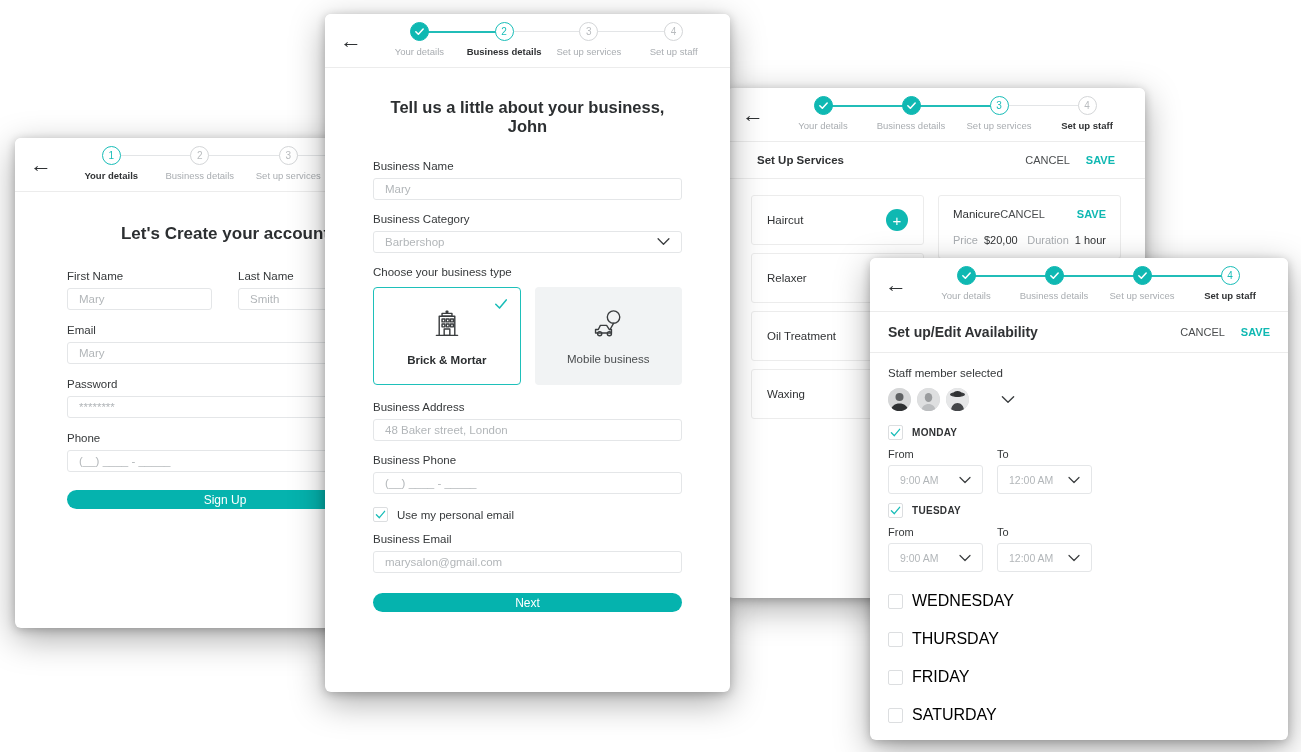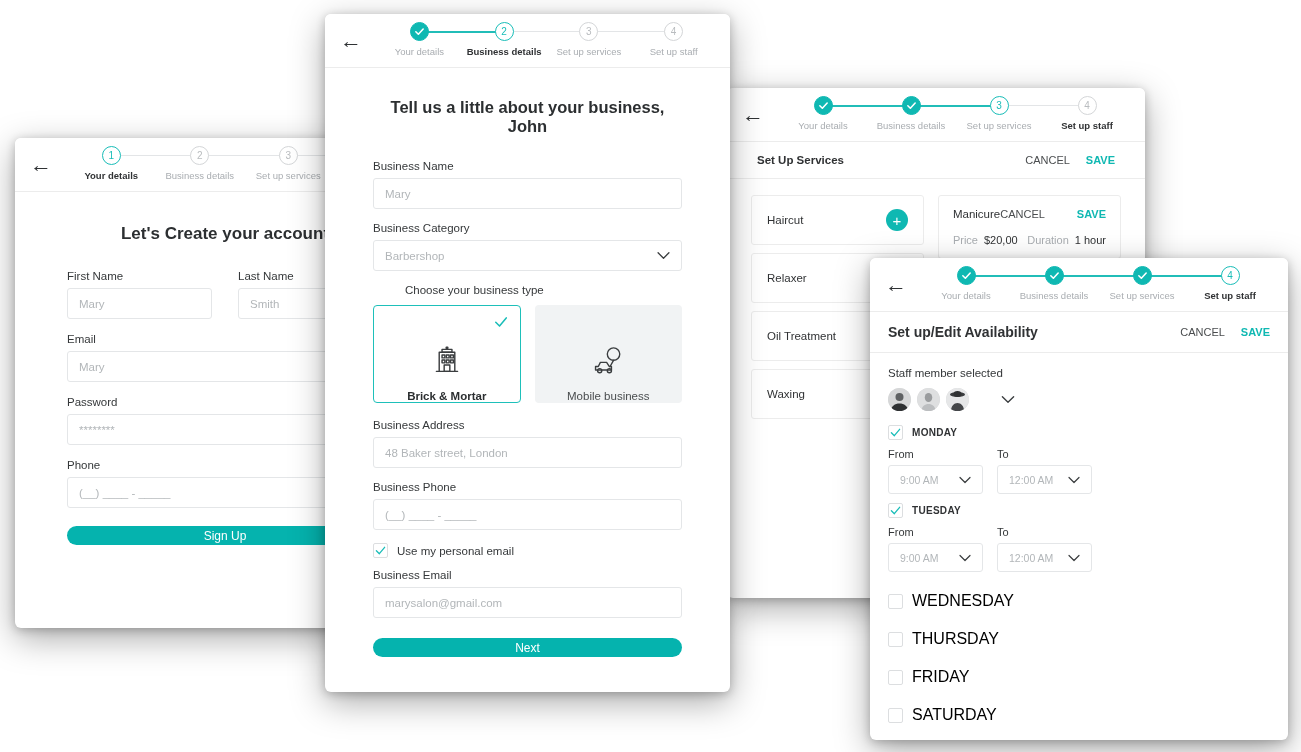--- a/index.html
+++ b/index.html
@@ -49,21 +49,21 @@
   .step:not(:first-child)::before {
     content:""; position:absolute; top:9px; right:50%; left:-50%;
     height:1.4px; background:#e3e5e7; z-index:1;
   }
   .step.linkdone:not(:first-child)::before { background:#21bdb8; height:1.6px; }
 
   
   .fieldlabel { font-size:11.5px; color:#35383a; margin-bottom:6px; }
   .input {
     border:1px solid #e4e6e8; border-radius:3px;
-    height:31px; display:flex; align-items:center;
+    height:22px; display:flex; align-items:center;
     padding:0 11px; font-size:11.5px; color:#b2b6b9;
     background:#fff;
   }
   .input.withchev { justify-content:space-between; }
   .chev { color:#3a3d3f; font-size:12px; line-height:1; display:inline-block; }
   .btn-primary {
     background:#05b3ae; color:#fff; border-radius:20px;
     height:19px; display:flex; align-items:center; justify-content:center;
     font-size:12px; cursor:pointer;
   }
@@ -86,21 +86,21 @@
   #card1 .fg.half { flex:1; }
 
   
   #card2 { left:325px; top:14px; width:405px; height:678px; z-index:6; }
   #card2 .body { padding:0 48px 0 48px; }
   #card2 h1 { font-size:16.5px; color:#2c2f31; text-align:center; margin:30px 0 24px; font-weight:bold; }
   #card2 .fg { margin-bottom:13px; }
   .typerow { display:flex; gap:14px; margin-bottom:16px; }
   .typecard {
     flex:1; height:98px; border-radius:4px; position:relative;
-    display:flex; flex-direction:column; align-items:center; justify-content:flex-end;
+    display:flex; flex-direction:column; align-items:center; justify-content:center;
     cursor:pointer;
   }
   .typecard.sel { border:1.4px solid #1ec0ba; background:#fff; }
   .typecard.unsel { background:#f1f3f4; border:1.4px solid transparent; }
   .typecard .tl { font-size:11.5px; margin-top:9px; }
   .typecard.sel .tl { color:#2c2f31; font-weight:bold; }
   .typecard.unsel .tl { color:#4a4d4f; }
   .typecard .tick { position:absolute; top:9px; right:12px; }
   .typecard .tick svg { width:14px;height:14px;display:block; }
 
@@ -265,21 +265,21 @@
       <div class="input withchev">
         <span>Barbershop</span>
         <span class="chev">
           <svg width="13" height="9" viewBox="0 0 24 16" fill="none" stroke="#3a3d3f" stroke-width="2.4" stroke-linecap="round" stroke-linejoin="round">
               <polyline points="2,3 12,13 22,3"></polyline>
             </svg>
         </span>
       </div>
     </div>
 
-    <div class="fieldlabel" style="margin-bottom:9px;margin-left:32px;">Choose your business type</div>
+    <div class="fieldlabel" style="margin-bottom:9px;">Choose your business type</div>
     <div class="typerow">
       <div class="typecard sel">
         <span class="tick">
           <svg viewBox="0 0 24 24" fill="none" stroke="#19bdb8" stroke-width="2.6" stroke-linecap="round" stroke-linejoin="round">
               <polyline points="3,12.5 9.5,19 21,5"></polyline>
             </svg>
         </span>
         <span>
           <svg width="34" height="34" viewBox="0 0 48 48" fill="none" stroke="#3a3d3f" stroke-width="2" stroke-linecap="round" stroke-linejoin="round">
             <path d="M13 40V13h22v27"></path>

